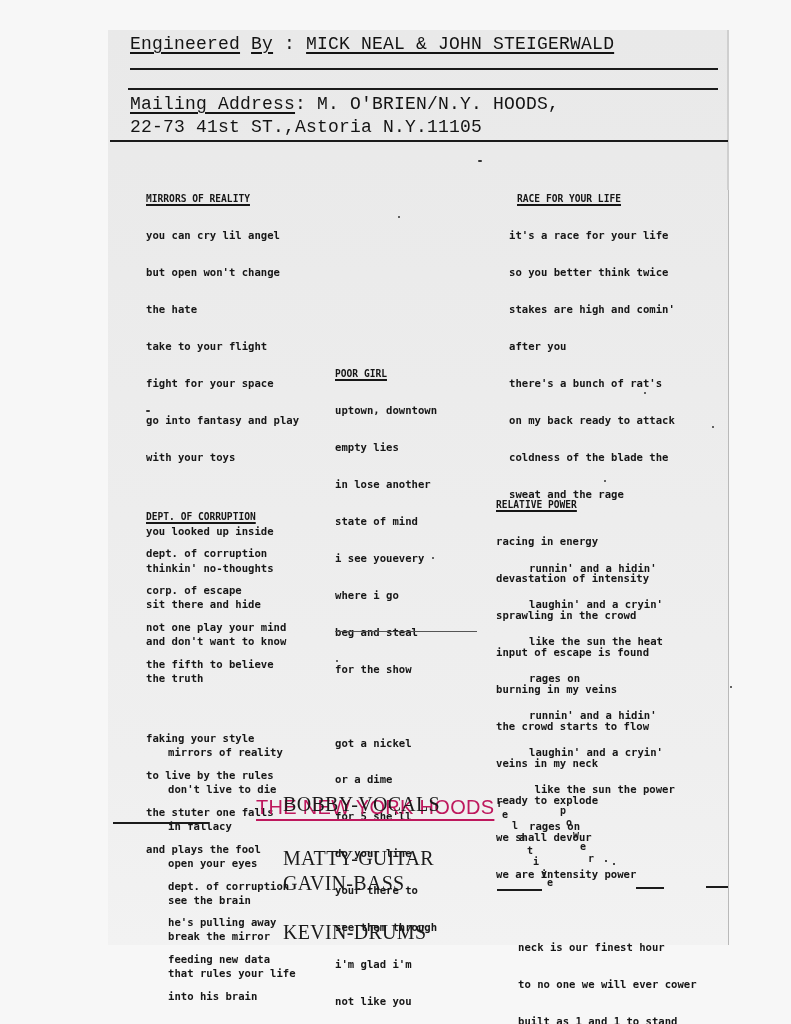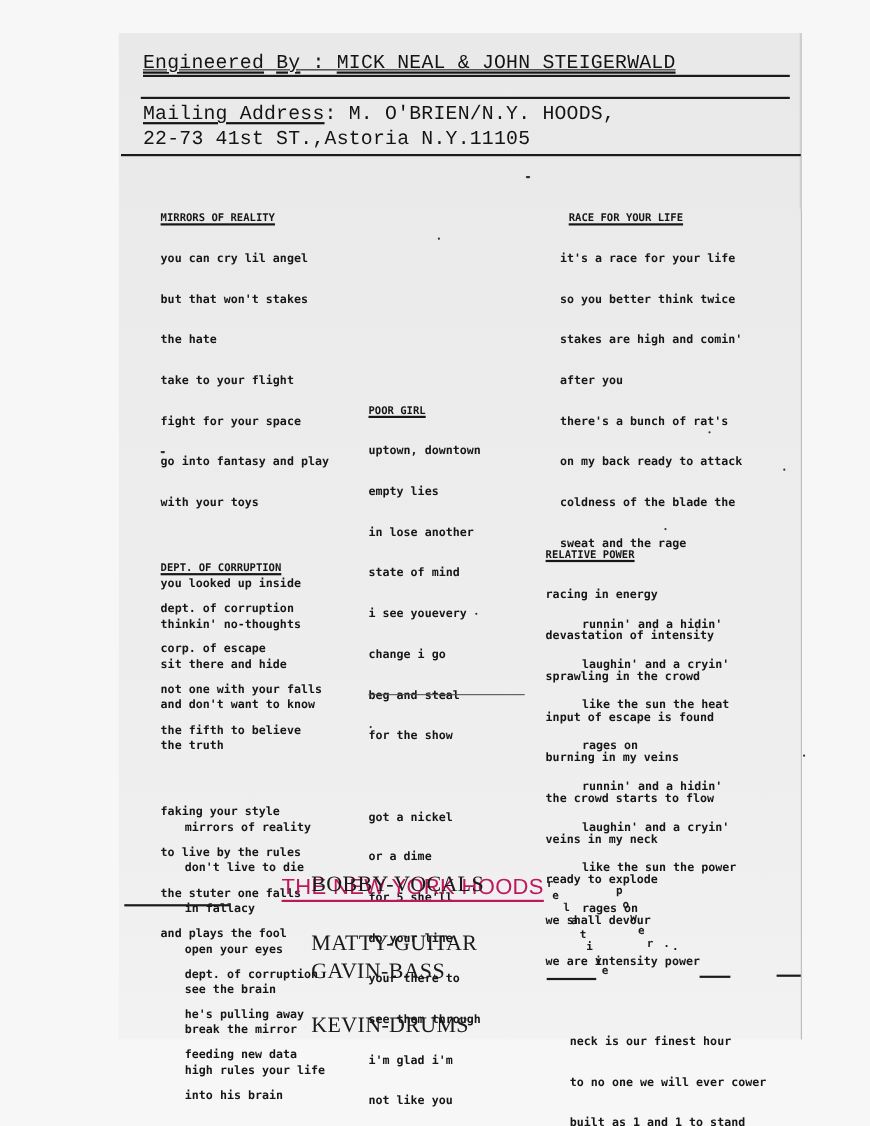--- a/index.html
+++ b/index.html
@@ -101,68 +101,68 @@
       background: #333;
       border-radius: 1px;
     }
   </style>
 </head>
 <body>
 
 <div class="sheet"></div>
 <div class="sheet-shadow-right"></div>
 
-<div class="header-line" style="left:130px; top:48px;text-decoration:underline;">
+<div class="header-line" style="left:130px; top:34px;">
   <span class="u">Engineered</span>
   <span class="u">By</span><span> : </span><span class="u">MICK NEAL &amp; JOHN STEIGERWALD</span>
 </div>
 <div class="rule" style="left:130px; top:68px; width:588px;"></div>
 <div class="rule" style="left:128px; top:88px; width:590px;"></div>
 
 <div class="header-line" style="left:130px; top:94px;">
   <span class="u">Mailing Address</span><span>: </span><span>M. O'BRIEN/N.Y. HOODS,</span>
 </div>
 <div class="header-line" style="left:130px; top:117px;font-family:Liberation Mono, monospace;">
   <span>22-73 41st ST.,</span><span>Astoria N.Y.11105</span>
 </div>
 <div class="rule" style="left:110px; top:140px; width:618px;"></div>
 
 <div class="lyric" style="left:146px; top:168px;">
   <span class="title">MIRRORS OF REALITY</span>
   <span class="line">you can cry lil angel</span>
-  <span class="line">but that won't stakes</span>
+  <span class="line">but open won't change</span>
   <span class="line">the hate</span>
   <span class="line">take to your flight</span>
   <span class="line">fight for your space</span>
   <span class="line">go into fantasy and play</span>
   <span class="line">with your toys</span>
   <span class="gap"></span>
   <span class="line">you looked up inside</span>
   <span class="line">thinkin' no-thoughts</span>
   <span class="line">sit there and hide</span>
   <span class="line">and don't want to know</span>
   <span class="line">the truth</span>
   <span class="gap"></span>
   <span class="line indent">mirrors of reality</span>
   <span class="line indent">don't live to die</span>
   <span class="line indent">in fallacy</span>
   <span class="line indent">open your eyes</span>
   <span class="line indent">see the brain</span>
   <span class="line indent">break the mirror</span>
-  <span class="line indent">high rules your life</span>
+  <span class="line indent">that rules your life</span>
 </div>
 
 <div class="lyric" style="left:335px; top:343px;">
   <span class="title">POOR GIRL</span>
   <span class="line">uptown, downtown</span>
   <span class="line">empty lies</span>
   <span class="line">in lose another</span>
   <span class="line">state of mind</span>
   <span class="line">i see youevery</span>
-  <span class="line">change i go</span>
+  <span class="line">where i go</span>
   <span class="line">beg and steal</span>
   <span class="line">for the show</span>
   <span class="gap"></span>
   <span class="line">got a nickel</span>
   <span class="line">or a dime</span>
   <span class="line">for 5 she'll</span>
   <span class="line">do your line</span>
   <span class="line">your there to</span>
   <span class="line">see them through</span>
   <span class="line">i'm glad i'm</span>
@@ -185,29 +185,29 @@
   <span class="line">on my back ready to attack</span>
   <span class="line">coldness of the blade the</span>
   <span class="line">sweat and the rage</span>
   <span class="gap"></span>
   <span class="line" style="padding-left:20px;">runnin' and a hidin'</span>
   <span class="line" style="padding-left:20px;">laughin' and a cryin'</span>
   <span class="line" style="padding-left:20px;">like the sun the heat</span>
   <span class="line" style="padding-left:20px;">rages on</span>
   <span class="line" style="padding-left:20px;">runnin' and a hidin'</span>
   <span class="line" style="padding-left:20px;">laughin' and a cryin'</span>
-  <span class="line" style="padding-left:20px;">like the sun the power</span>
+  <span class="line" style="padding-left:20px;text-align:right;">like the sun the power</span>
   <span class="line" style="padding-left:20px;">rages on</span>
 </div>
 
 <div class="lyric" style="left:146px; top:486px;">
   <span class="title">DEPT. OF CORRUPTION</span>
   <span class="line">dept. of corruption</span>
   <span class="line">corp. of escape</span>
-  <span class="line">not one with your falls</span>
+  <span class="line">not one play your mind</span>
   <span class="line">the fifth to believe</span>
   <span class="gap"></span>
   <span class="line">faking your style</span>
   <span class="line">to live by the rules</span>
   <span class="line">the stuter one falls</span>
   <span class="line">and plays the fool</span>
   <span class="line indent">dept. of corruption</span>
   <span class="line indent">he's pulling away</span>
   <span class="line indent">feeding new data</span>
   <span class="line indent">into his brain</span>

